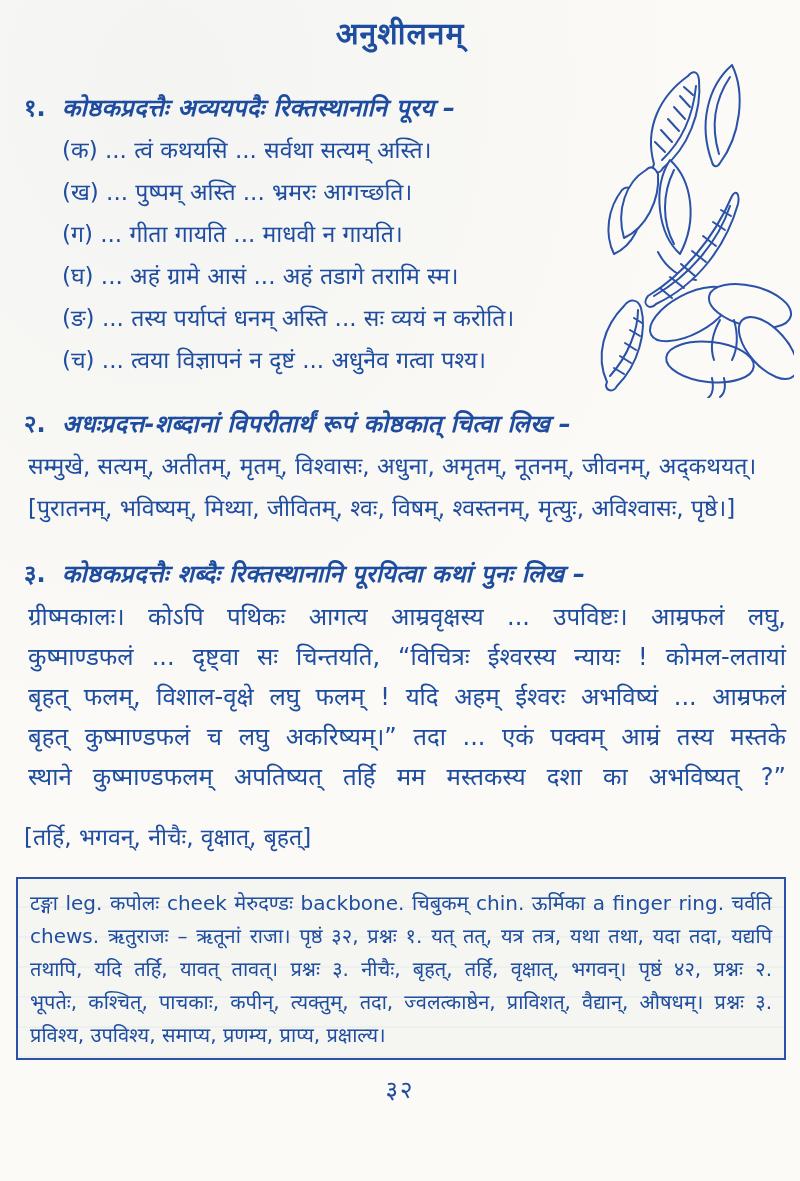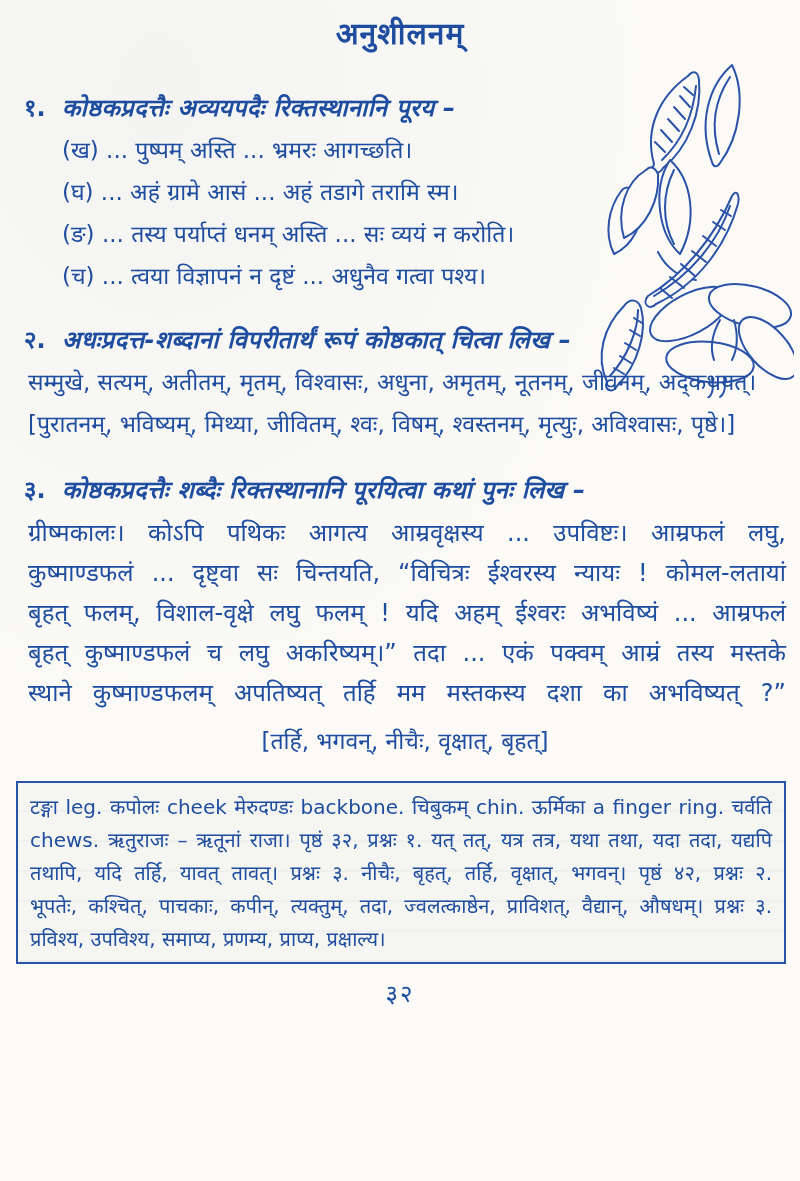--- a/index.html
+++ b/index.html
@@ -73,24 +73,23 @@
     margin-left:4px;
     margin-top:2px;
   }
   .story-line{
     font-size:24px;
     line-height:40px;
     text-align:justify;
     text-align-last:justify;
   }
   .bracket-center{
-    text-align:center;
     font-size:23px;
     line-height:40px;
-    margin-top:8px;
+    margin-top:20px;
   }
   .footnote-box{
     position:relative;
     margin:20px 14px 0 16px;
     border:2px solid #2a52a8;
     padding:8px 12px 6px 12px;
     background:rgba(235,238,232,.35);
   }
   .footnote-box::before{
     content:"";
@@ -172,21 +171,23 @@
   </svg>
 
   <div class="content">
 
     <div class="exercise" style="margin-top:34px; max-width:575px;">
       <div class="ex-head">
         <span class="ex-num">१.</span>
         <span class="ex-heading">कोष्ठकप्रदत्तैः अव्ययपदैः रिक्तस्थानानि पूरय –</span>
       </div>
       <div class="ex-items">
+        <div class="ex-item">(क) ... त्वं कथयसि ... सर्वथा सत्यम् अस्ति।</div>
         <div class="ex-item">(ख) ... पुष्पम् अस्ति ... भ्रमरः आगच्छति।</div>
+        <div class="ex-item">(ग) ... गीता गायति ... माधवी न गायति।</div>
         <div class="ex-item">(घ) ... अहं ग्रामे आसं ... अहं तडागे तरामि स्म।</div>
         <div class="ex-item">(ङ) ... तस्य पर्याप्तं धनम् अस्ति ... सः व्ययं न करोति।</div>
         <div class="ex-item">(च) ... त्वया विज्ञापनं न दृष्टं ... अधुनैव गत्वा पश्य।</div>
       </div>
     </div>
 
     <div class="exercise" style="margin-top:22px;">
       <div class="ex-head">
         <span class="ex-num">२.</span>
         <span class="ex-heading">अधःप्रदत्त-शब्दानां विपरीतार्थं रूपं कोष्ठकात् चित्वा लिख –</span>

